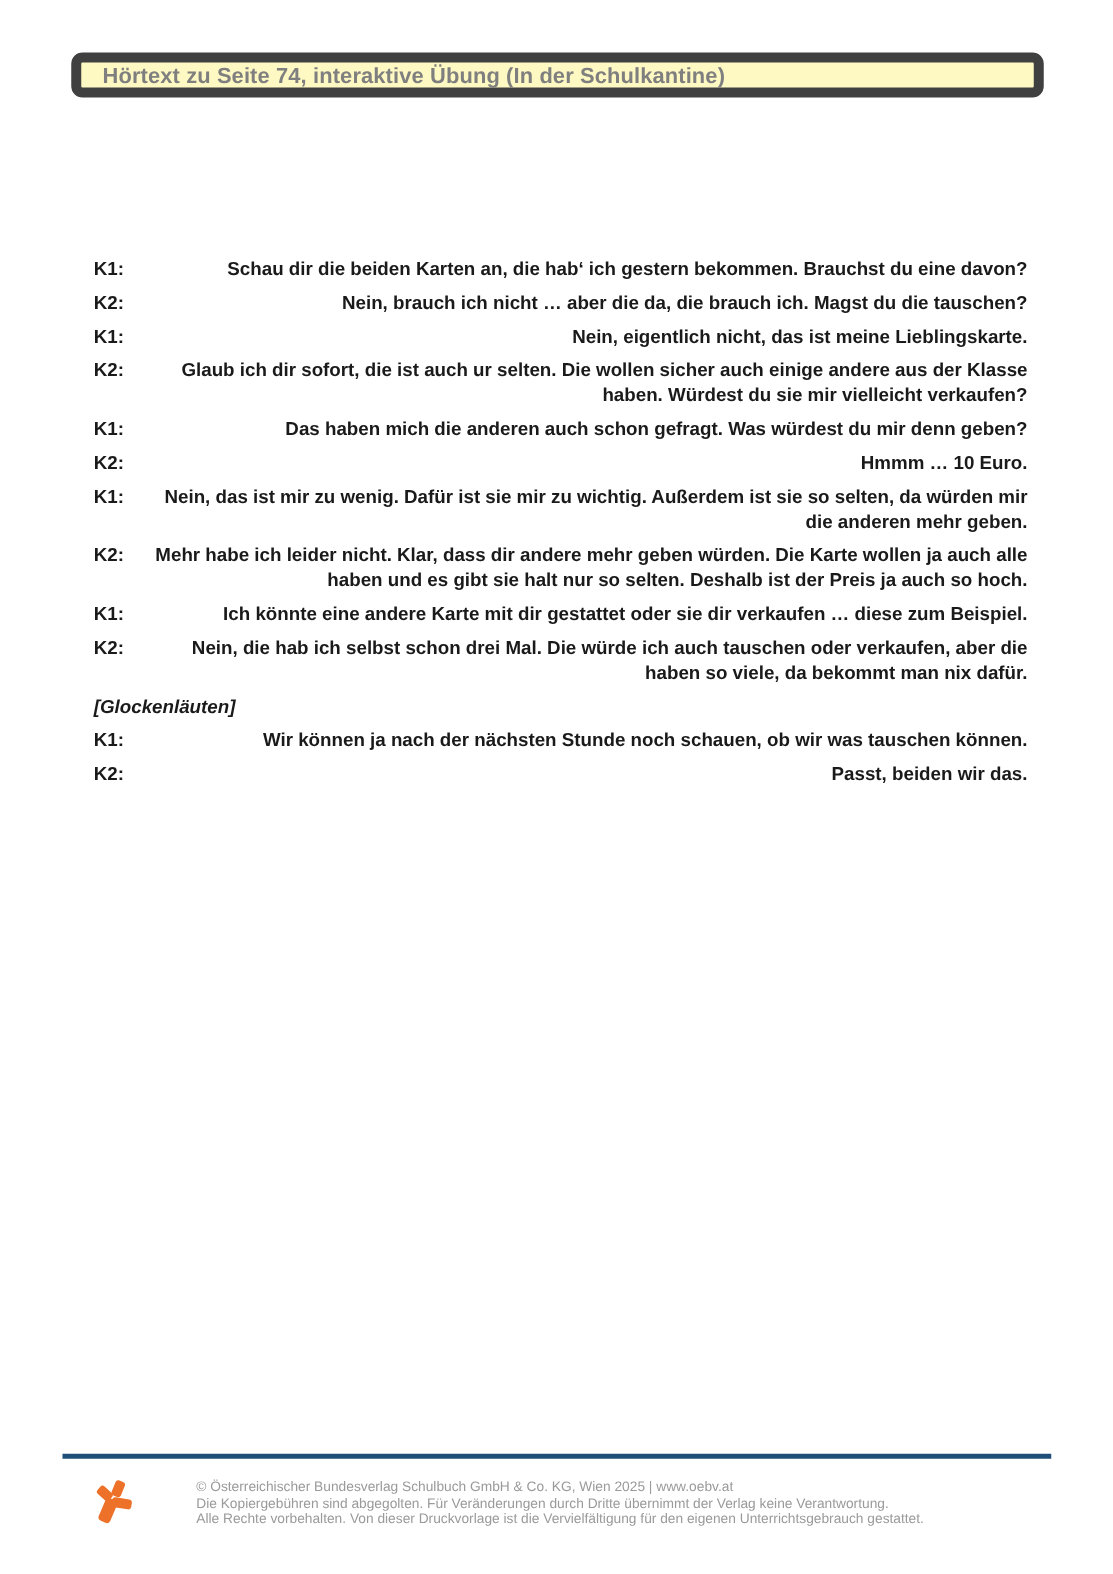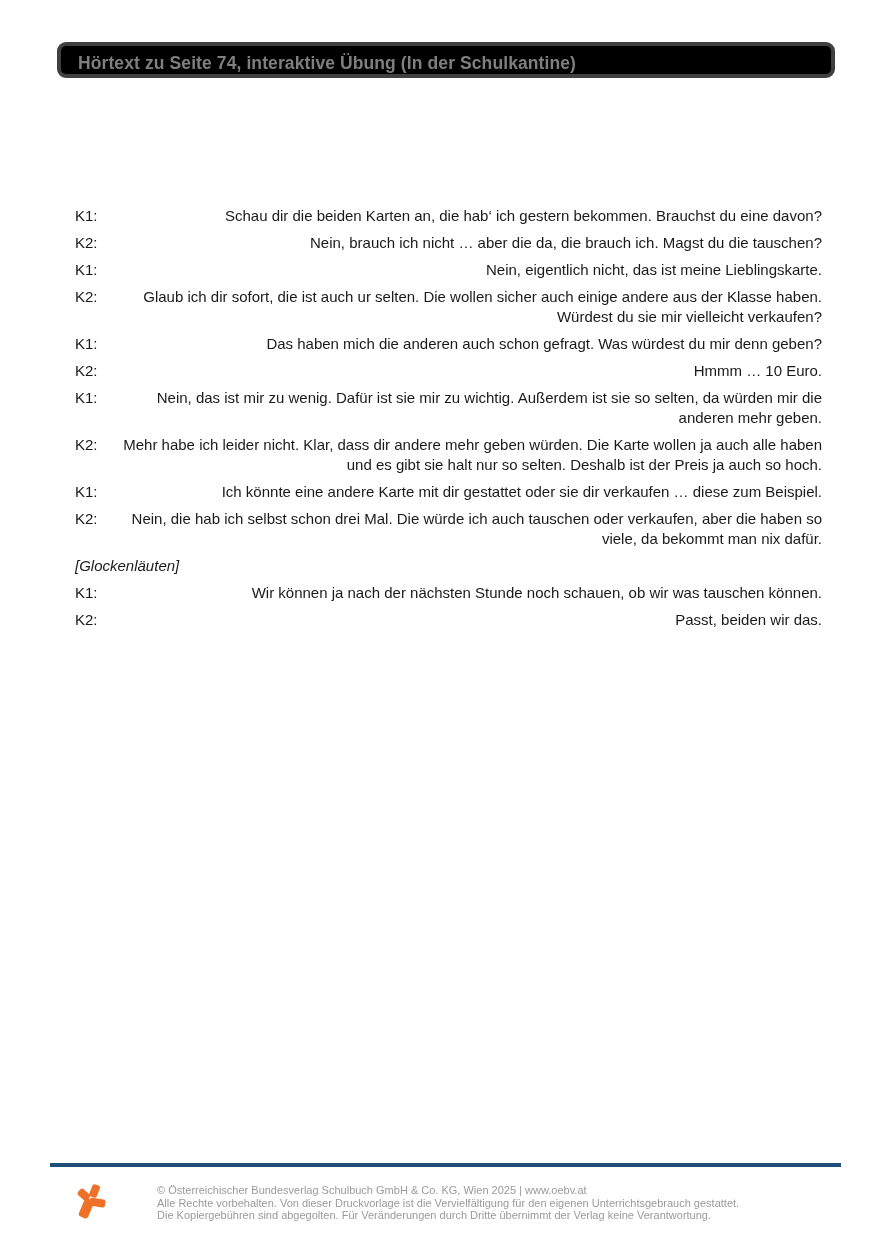--- a/index.html
+++ b/index.html
@@ -12,26 +12,26 @@
     color: #1a1a1a;
     overflow: hidden;
   }
 
   
   .title-box {
     position: absolute;
     left: 57px; top: 42px;
     width: 778px; height: 36px;
     box-sizing: border-box;
-    border: 4px solid #404040;
+    border: 8px solid #404040;
     border-radius: 9px;
     display: flex;
-    align-items: flex-end;
+    align-items: center;
     padding-left: 17px;
-    background: #000000;
+    background: #fef9c3;
   }
   .title-box .title-text {
     font-size: 17.5px;
     font-weight: bold;
     color: #7f7f7f;
     letter-spacing: 0.1px;
   }
 
   
   .legend {
@@ -42,20 +42,21 @@
     line-height: 27px;
   }
 
   
   .dialogue {
     position: absolute;
     left: 75px; top: 206px;
     width: 747px;
     font-size: 15px;
     line-height: 20px;
+    font-weight: bold;
   }
   .dlg-row {
     display: flex;
     margin-bottom: 7px;
   }
   .dlg-spk {
     width: 43px;
     flex: 0 0 43px;
   }
   .dlg-txt { flex: 1; text-align: right; }
@@ -156,17 +157,17 @@
       <rect x="15.5" y="-0.5" width="8" height="13" rx="2.5" transform="rotate(22 19 17)"></rect>
 
       <rect x="15.5" y="1.5" width="8" height="16" rx="2.5" transform="rotate(99 19 17)"></rect>
 
       <rect x="14.5" y="-1" width="10" height="19.5" rx="3" transform="rotate(203 19 17)"></rect>
     </g>
   </svg>
 
   <div class="footer-text" id="footerlines">
       <div>© Österreichischer Bundesverlag Schulbuch GmbH &amp; Co. KG, Wien 2025 | www.oebv.at</div>
+      <div>Die Kopiergebühren sind abgegolten. Für Veränderungen durch Dritte übernimmt der Verlag keine Verantwortung.</div>
       <div>Alle Rechte vorbehalten. Von dieser Druckvorlage ist die Vervielfältigung für den eigenen Unterrichtsgebrauch gestattet.</div>
-      <div>Die Kopiergebühren sind abgegolten. Für Veränderungen durch Dritte übernimmt der Verlag keine Verantwortung.</div>
     </div>
 
 </div>
 
 </body></html>

